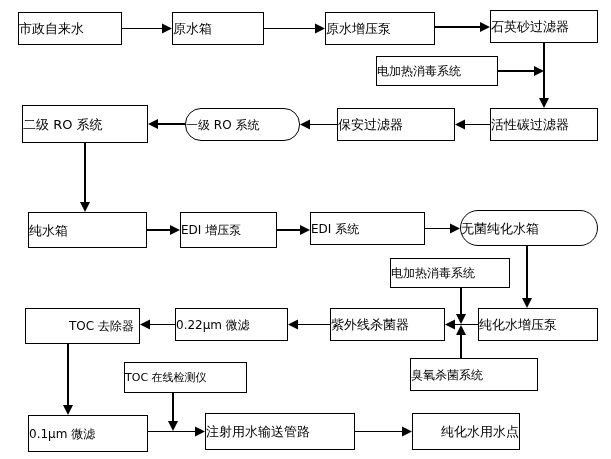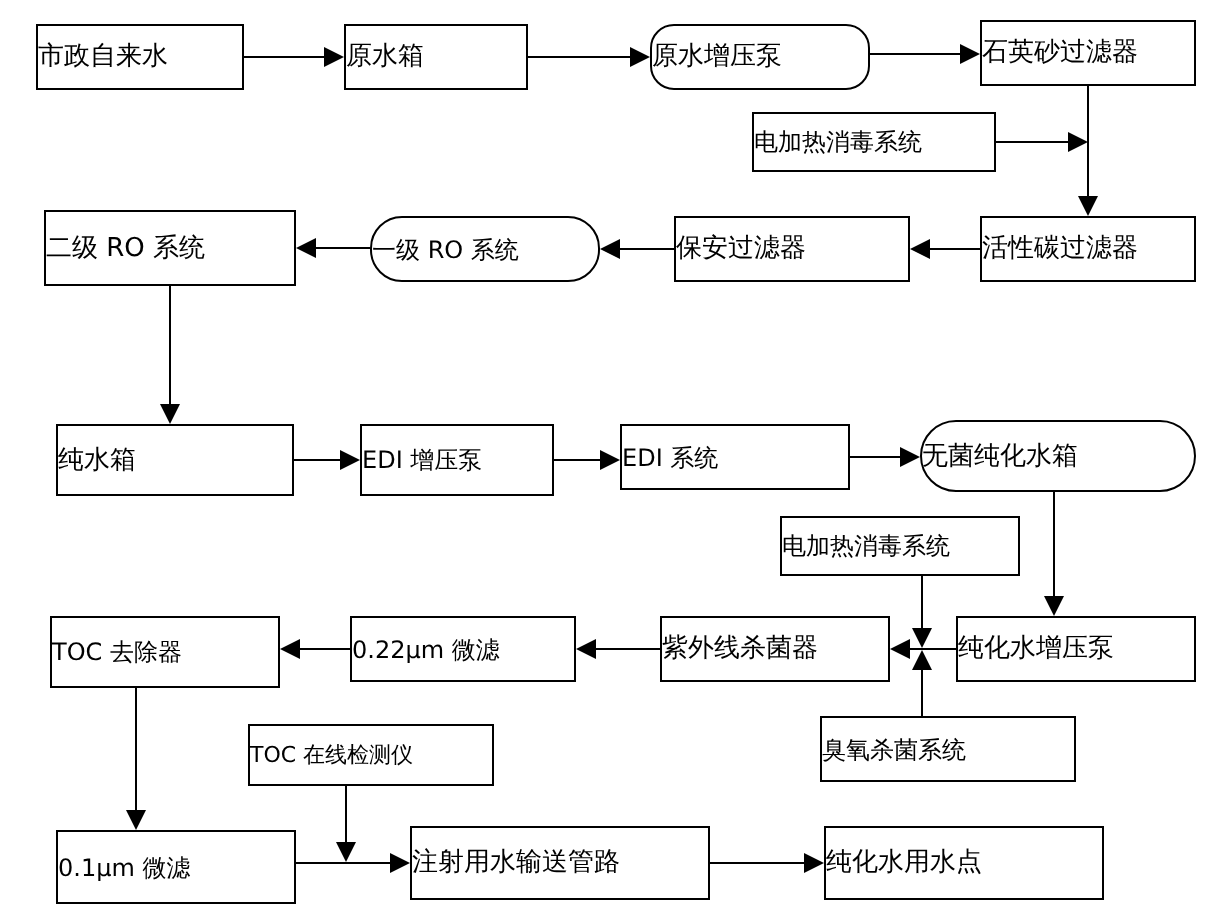--- a/index.html
+++ b/index.html
@@ -162,21 +162,21 @@
       <polygon class="edge-head" points="412,431.5 402,426.5 402,436.5"></polygon>
     </g>
   </svg>
 
   <div class="node-box size-lg" style="left:18px;  top:12px;  width:104px; height:33px;">
       <span class="node-label">市政自来水</span>
     </div>
   <div class="node-box size-lg" style="left:172px; top:12px;  width:92px;  height:33px;">
       <span class="node-label">原水箱</span>
     </div>
-  <div class="node-box size-lg" style="left:325px; top:12px;  width:110px; height:33px;border-radius:12px;">
+  <div class="node-box size-lg" style="left:325px; top:12px;  width:110px; height:33px;">
       <span class="node-label">原水增压泵</span>
     </div>
   <div class="node-box size-lg" style="left:490px; top:10px;  width:108px; height:33px;">
       <span class="node-label">石英砂过滤器</span>
     </div>
 
   <div class="node-box size-md" style="left:376px; top:56px;  width:122px; height:30px;">
       <span class="node-label">电加热消毒系统</span>
     </div>
 
@@ -212,34 +212,34 @@
 
   <div class="node-box size-lg" style="left:478px; top:308px; width:120px; height:33px;">
       <span class="node-label">纯化水增压泵</span>
     </div>
   <div class="node-box size-lg" style="left:330px; top:308px; width:115px; height:33px;">
       <span class="node-label">紫外线杀菌器</span>
     </div>
   <div class="node-box size-md" style="left:175px; top:308px; width:113px; height:33px;">
       <span class="node-label">0.22μm 微滤</span>
     </div>
-  <div class="node-box size-md" style="left:25px;  top:308px; width:115px; height:36px;">
+  <div class="node-box size-md" style="left:25px;  top:308px; width:115px; height:36px;padding-left:43px;">
       <span class="node-label">TOC 去除器</span>
     </div>
 
   <div class="node-box size-md" style="left:410px; top:358px; width:128px; height:33px;">
       <span class="node-label">臭氧杀菌系统</span>
     </div>
   <div class="node-box size-sm" style="left:124px; top:362px; width:123px; height:31px;">
       <span class="node-label">TOC 在线检测仪</span>
     </div>
 
   <div class="node-box size-md" style="left:28px;  top:415px; width:120px; height:37px;">
       <span class="node-label">0.1μm 微滤</span>
     </div>
   <div class="node-box size-lg" style="left:205px; top:413px; width:150px; height:37px;">
       <span class="node-label">注射用水输送管路</span>
     </div>
-  <div class="node-box size-lg" style="left:412px; top:413px; width:140px; height:37px;">
+  <div class="node-box size-lg" style="left:412px; top:413px; width:108px; height:37px;padding-left:28px;">
       <span class="node-label">纯化水用水点</span>
     </div>
 
 </div>
 
 </body></html>

